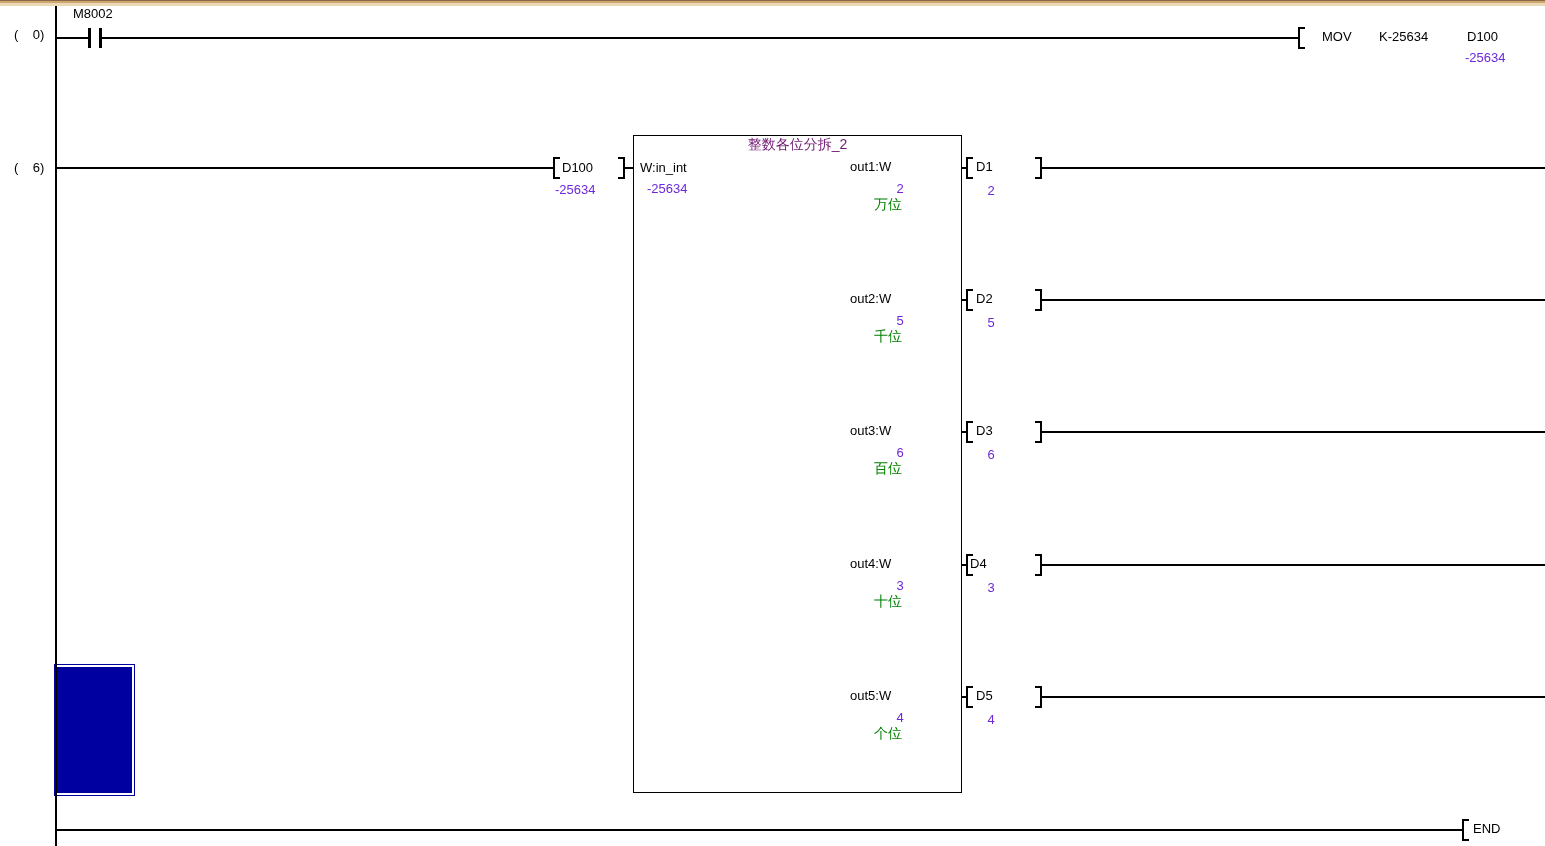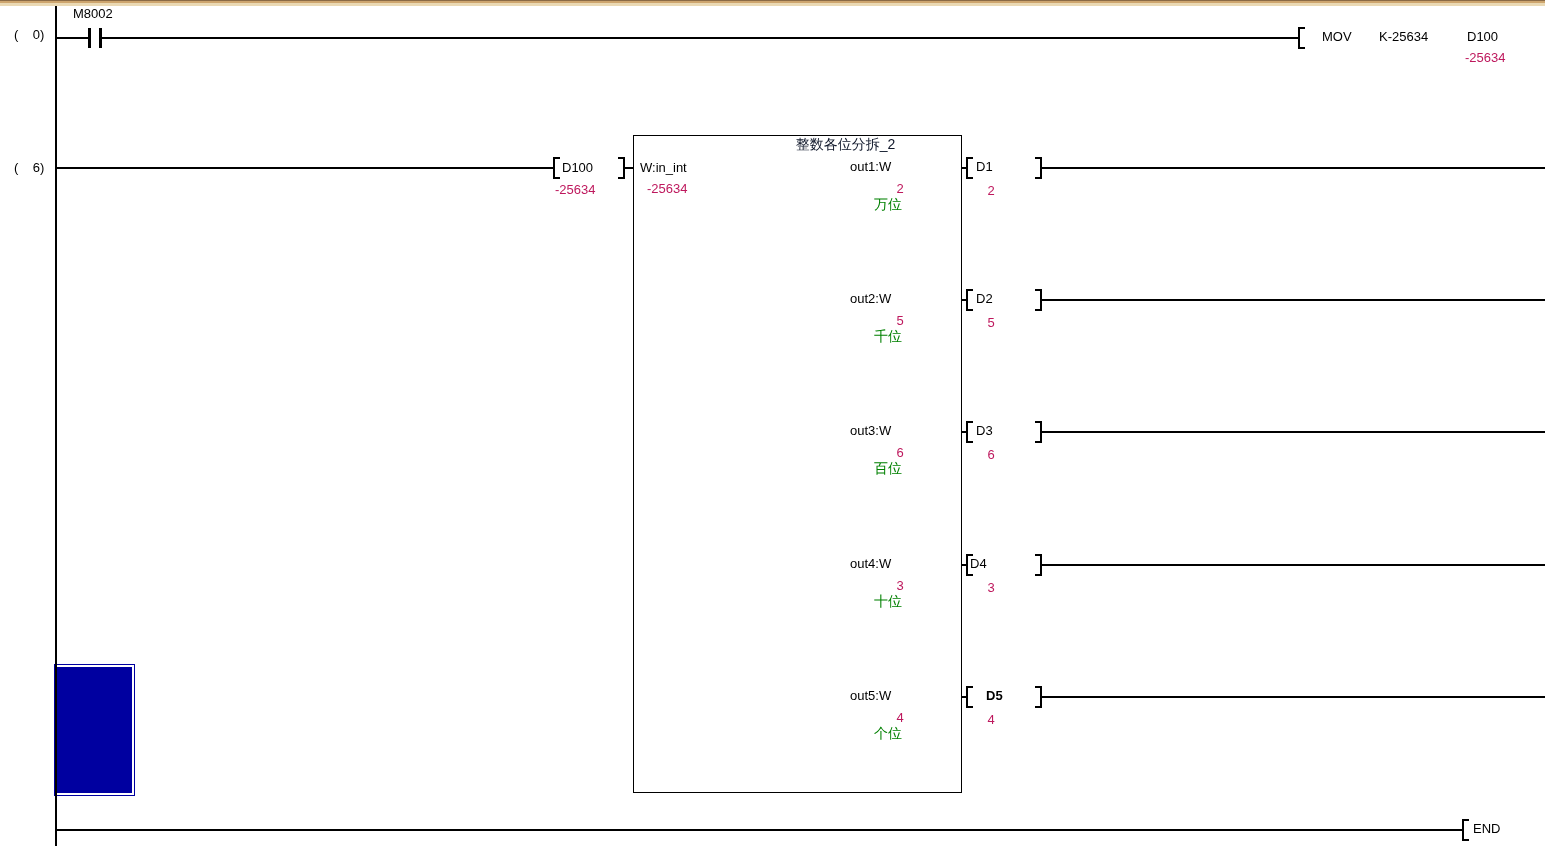--- a/index.html
+++ b/index.html
@@ -14,23 +14,23 @@
   .top-frame{left:0;top:0;width:1545px;height:6px;
     background:linear-gradient(to bottom,#8a6a45 0%,#8a6a45 20%,#cda56e 20%,#cda56e 58%,#ead9b4 58%,#ead9b4 100%);}
   
   .wire{background:#000;height:2px;}
   .rail{background:#000;width:2px;}
   
   .brk-l{width:7px;height:22px;border-left:2px solid #000;border-top:2px solid #000;border-bottom:2px solid #000;box-sizing:border-box;}
   .brk-r{width:7px;height:22px;border-right:2px solid #000;border-top:2px solid #000;border-bottom:2px solid #000;box-sizing:border-box;}
   
   .cbar{width:3px;height:20px;background:#000;}
-  .blue{color:#be185d;}
+  .blue{color:#6d28d9;}
   .green{color:#008000;font-size:14px;}
-  .magenta{color:#0f172a;font-size:14px;padding-left:48px;}
+  .magenta{color:#701a75;font-size:14px;}
   .fb-box{border:1px solid #000;background:#fff;box-sizing:border-box;}
   .cursor-cell{background:#0000a0;border:1px solid #0000a0;box-shadow:inset 0 0 0 2px #ffffff;box-sizing:border-box;}
   .step{white-space:pre;}
   .outrow{left:0;top:0;width:100%;height:0;}
   .olabel{left:850px;width:108px;text-align:left;top:-9px;}
   .oval{left:875px;width:50px;text-align:center;top:13px;}
   .ocmt{left:874px;width:52px;text-align:left;top:29px;}
   .ostub{left:962px;top:-1px;width:5px;}
   .orun{left:1041px;top:-1px;width:504px;}
   .odval{left:966px;width:50px;text-align:center;top:15px;}
@@ -131,21 +131,21 @@
     <div class="abs odval blue">3</div>
   </div>
 
   <div class="abs outrow" style="top:697px;">
     <div class="abs olabel">out5:W</div>
     <div class="abs oval blue">4</div>
     <div class="abs ocmt green">个位</div>
     <div class="abs wire ostub"></div>
     <div class="abs" style="left:966px;top:-11px;width:76px;height:22px;">
       <div class="abs brk-l" style="left:0;top:0;"></div>
-      <div class="abs" style="left:20px;top:2px;font-weight:bold;">D5</div>
+      <div class="abs" style="left:10px;top:2px;">D5</div>
       <div class="abs brk-r" style="left:69px;top:0;"></div>
     </div>
     <div class="abs wire orun"></div>
     <div class="abs odval blue">4</div>
   </div>
 
   <div class="abs cursor-cell" style="left:54px;top:664px;width:81px;height:132px;z-index:2;"></div>
 
   <div class="abs step" style="left:14px;top:862px;">(  54)</div>
   <div class="abs wire" style="left:57px;top:829px;width:1405px;"></div>

